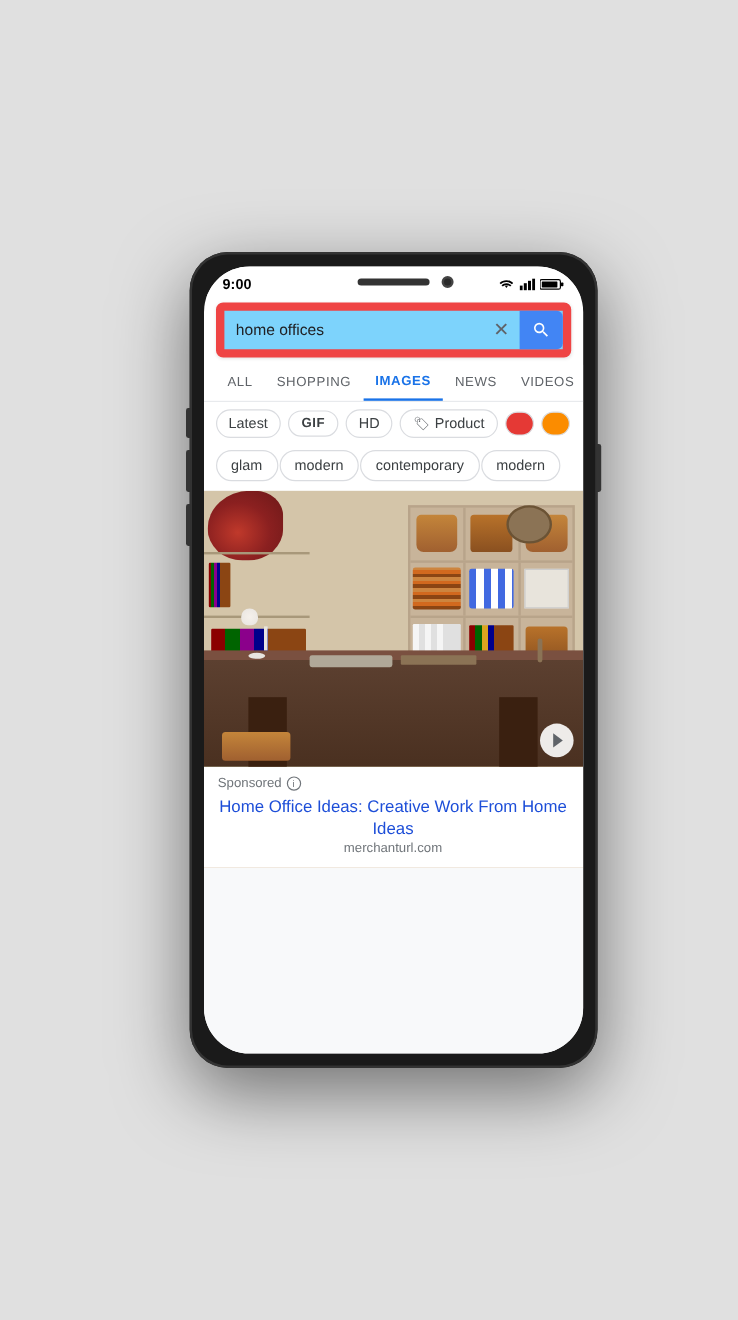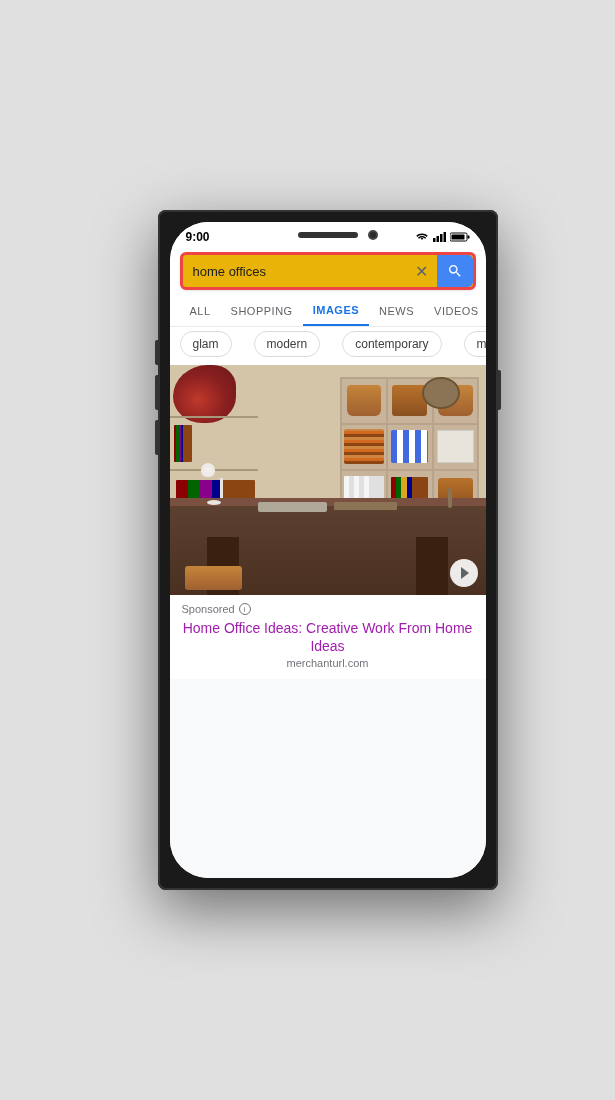--- a/index.html
+++ b/index.html
@@ -9,21 +9,21 @@
       justify-content: center;
       align-items: center;
       min-height: 100vh;
       font-family: 'Arial', sans-serif;
     }
 
     .phone-outer {
       width: 340px;
       height: 680px;
       background: #1a1a1a;
-      border-radius: 8px;
+      border-radius: 32px;
       padding: 12px;
       position: relative;
       box-shadow: 0 20px 60px rgba(0,0,0,0.5), inset 0 0 0 2px #333;
       margin-left: 40px;
     }
 
     .phone-inner {
       width: 100%;
       height: 100%;
       background: #fff;
@@ -161,25 +161,25 @@
     }
 
     .g-blue { color: #4285f4; }
     .g-red { color: #ea4335; }
     .g-yellow { color: #fbbc05; }
     .g-green { color: #34a853; }
 
     
     .search-bar {
       display: flex;
-      align-items: flex-end;
+      align-items: flex-start;
       margin: 4px 10px 6px;
-      border: 3px solid #ef4444;
+      border: 7px solid #ef4444;
       border-radius: 6px;
-      background: #eab308;
+      background: #7dd3fc;
       box-shadow: 0 1px 3px rgba(0,0,0,0.1);
       flex-shrink: 0;
     }
 
     .search-input-text {
       flex: 1;
       padding: 8px 10px;
       font-size: 13px;
       color: #202124;
       border: none;
@@ -270,21 +270,21 @@
       border-radius: 12px;
       border: 1px solid #dadce0;
       cursor: pointer;
     }
 
     
     .suggestion-row {
       display: flex;
       align-items: center;
       padding: 4px 10px 8px;
-      gap: 22px;
+      gap: 1px;
       background: #fff;
       flex-shrink: 0;
       overflow-x: auto;
     }
 
     .suggestion-chip {
       padding: 5px 12px;
       border: 1px solid #dadce0;
       border-radius: 18px;
       font-size: 12px;
@@ -422,21 +422,21 @@
       border-radius: 50%;
       display: flex;
       align-items: center;
       justify-content: center;
       font-size: 8px;
       color: #70757a;
     }
 
     .ad-title {
       font-size: 14px;
-      color: #a21caf;
+      color: #1d4ed8;
       line-height: 1.3;
       margin-bottom: 2px;
       cursor: pointer;
     }
 
     .ad-url {
       font-size: 11px;
       color: #70757a;
     }
   </style>
@@ -491,20 +491,37 @@
       </div>
 
       <div class="search-tabs">
         <div class="tab-item">ALL</div>
         <div class="tab-item">SHOPPING</div>
         <div class="tab-item active">IMAGES</div>
         <div class="tab-item">NEWS</div>
         <div class="tab-item">VIDEOS</div>
       </div>
 
+      <div class="filter-row">
+        <div class="filter-chip">
+          <span>Latest</span>
+        </div>
+        <div class="filter-chip gif-chip">
+          <span style="font-weight:900;font-size:11px;letter-spacing:0.5px;">GIF</span>
+        </div>
+        <div class="filter-chip">
+          <span>HD</span>
+        </div>
+        <div class="filter-chip">
+          <span style="color:#5f6368;font-size:11px;">🏷</span>
+          <span>Product</span>
+        </div>
+        <div class="color-chip" style="background:#e53935;"></div>
+        <div class="color-chip" style="background:#fb8c00;"></div>
+      </div>
 
       <div class="suggestion-row">
         <div class="suggestion-chip">glam</div>
         <div class="suggestion-chip">modern</div>
         <div class="suggestion-chip">contemporary</div>
         <div class="suggestion-chip">modern</div>
       </div>
 
       <div class="main-image-area">
         <div class="featured-image-container">

